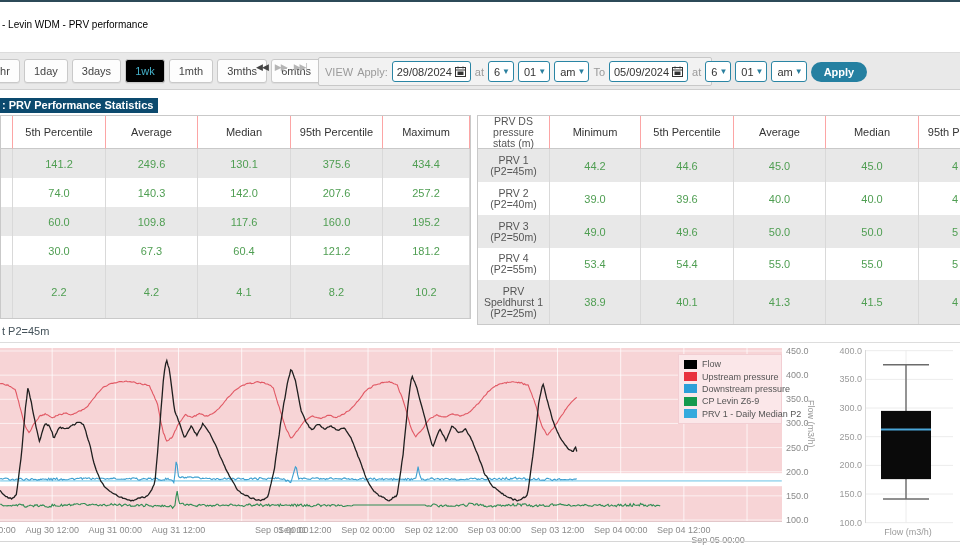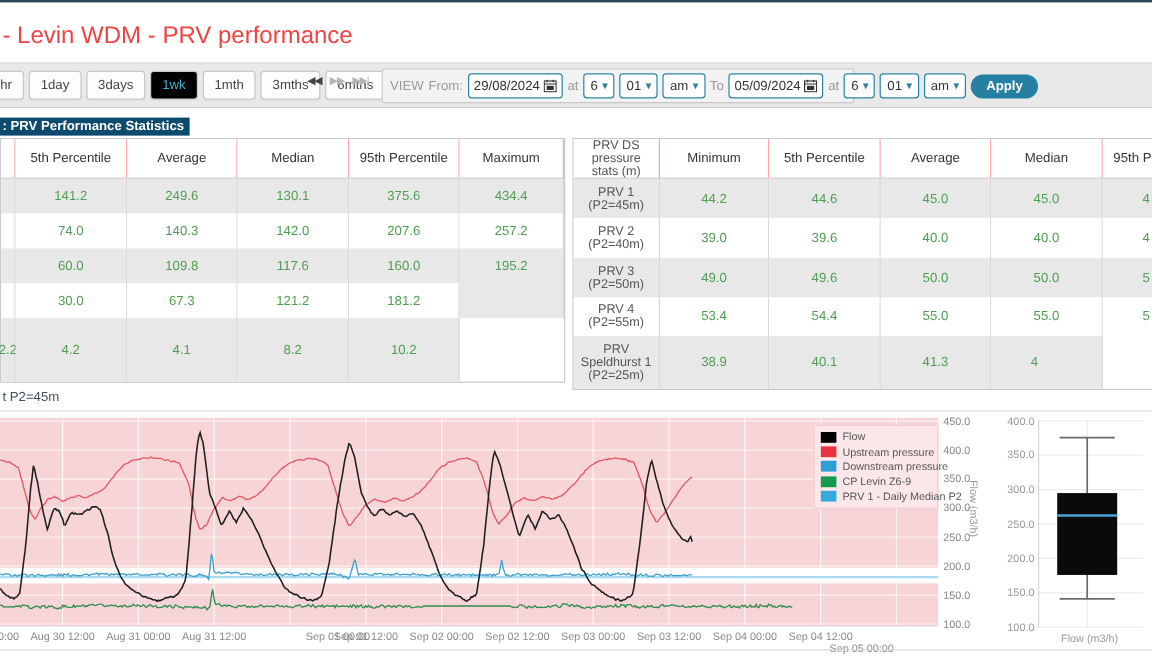--- a/index.html
+++ b/index.html
@@ -1,20 +1,20 @@
 <!DOCTYPE html>
 <html><head>
 <meta charset="utf-8">
 <style>
   html,body{margin:0;padding:0;width:960px;height:550px;overflow:hidden;background:#fff;
     font-family:"Liberation Sans","DejaVu Sans",sans-serif;}
   .abs{position:absolute;}
   #stage{position:relative;width:960px;height:550px;overflow:hidden;}
   #topline{left:0;top:0;width:960px;height:2px;background:#2c4a58;}
-  #page-title{left:2px;top:19px;font-size:20px;color:#ef4444;white-space:nowrap;}
+  #page-title{left:2px;top:19px;font-size:10px;color:#000000;white-space:nowrap;}
   #toolbar{left:0;top:52px;width:960px;height:38px;background:#e9e9e9;
     border-top:1px solid #dcdcdc;border-bottom:1px solid #cfcfcf;box-sizing:border-box;}
   #range-group{left:-16px;top:59px;display:flex;gap:4px;}
   .rbtn{background:#fdfdfd;border:1px solid #c9c9c9;border-radius:3px;color:#444;
     font-size:11px;padding:5px 9px;white-space:nowrap;cursor:pointer;box-shadow:0 1px 0 rgba(0,0,0,0.05);}
   .rbtn.active{color:#45b0c9;background:#000000;}
   #nav-group{left:256px;top:62px;display:flex;gap:7px;font-size:9px;letter-spacing:-1px;}
   .navb{color:#444;cursor:pointer;}
   .navb.dis{color:#b5b5b5;}
   #view-panel{left:318px;top:57px;width:394px;height:29px;background:#f2f2f2;border:1px solid #c8c8c8;
@@ -76,21 +76,21 @@
       <div class="rbtn">12mths</div>
     </div>
   <div id="nav-group" class="abs">
     <span class="navb">◀◀</span>
     <span class="navb dis">▶▶</span>
     <span class="navb dis">▶▶|</span>
   </div>
 
   <div id="view-panel" class="abs">
     <span class="vlbl">VIEW</span>
-    <span class="vlbl">From:</span>
+    <span class="vlbl">Apply:</span>
     <span class="dinput">
       <span>29/08/2024</span>
       <span class="calico"><svg width="11" height="11" viewBox="0 0 11 11">
             <rect x="0.5" y="1.5" width="10" height="9" fill="none" stroke="#333" stroke-width="1"></rect>
             <line x1="0.5" y1="4" x2="10.5" y2="4" stroke="#333"></line>
             <line x1="3" y1="0.5" x2="3" y2="2.5" stroke="#333"></line>
             <line x1="8" y1="0.5" x2="8" y2="2.5" stroke="#333"></line>
             <rect x="2.5" y="5.5" width="6" height="3.5" fill="#333"></rect>
           </svg></span>
     </span>
@@ -156,20 +156,21 @@
       <div class="td">257.2</div>
       <div class="td odd"></div>
       <div class="td odd">60.0</div>
       <div class="td odd">109.8</div>
       <div class="td odd">117.6</div>
       <div class="td odd">160.0</div>
       <div class="td odd">195.2</div>
       <div class="td"></div>
       <div class="td">30.0</div>
       <div class="td">67.3</div>
+      <div class="td">60.4</div>
       <div class="td">121.2</div>
       <div class="td">181.2</div>
       <div class="td odd"></div>
       <div class="td odd">2.2</div>
       <div class="td odd">4.2</div>
       <div class="td odd">4.1</div>
       <div class="td odd">8.2</div>
       <div class="td odd">10.2</div>
     </div>
   <div id="pressure-table" class="abs tbl" style="grid-template-columns: 72px 91px 93px 92px 93px 92px; grid-template-rows: 33px 33px 33px 33px 32px 44px;">
@@ -200,20 +201,21 @@
       <div class="td lblcell">PRV 4 (P2=55m)</div>
       <div class="td">53.4</div>
       <div class="td">54.4</div>
       <div class="td">55.0</div>
       <div class="td">55.0</div>
       <div class="td clipL">5</div>
       <div class="td odd lblcell">PRV Speldhurst 1 (P2=25m)</div>
       <div class="td odd">38.9</div>
       <div class="td odd">40.1</div>
       <div class="td odd">41.3</div>
+      <div class="td odd">41.5</div>
       <div class="td odd clipL">4</div>
     </div>
 
   <div id="chart-title" class="abs">t P2=45m</div>
   <div id="chart-hr" class="abs"></div>
 
   <svg id="main-plot" class="abs" width="782" height="173">
       <rect x="0" y="0" width="782" height="173" fill="#f7d4d6"></rect>
       <line x1="-11" x2="-11" y1="0" y2="173" stroke="rgba(255,255,255,0.75)" stroke-width="1"></line>
       <line x1="52.17" x2="52.17" y1="0" y2="173" stroke="rgba(255,255,255,0.75)" stroke-width="1"></line>

